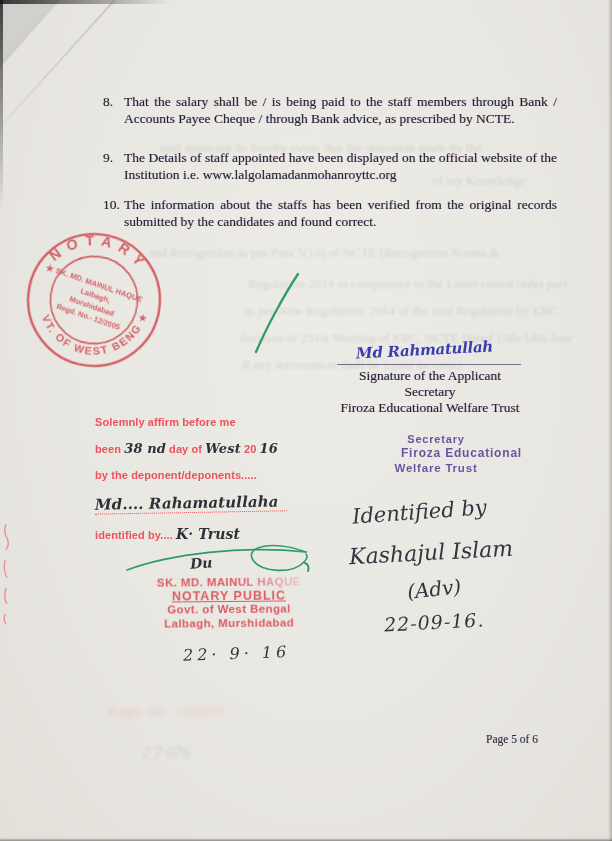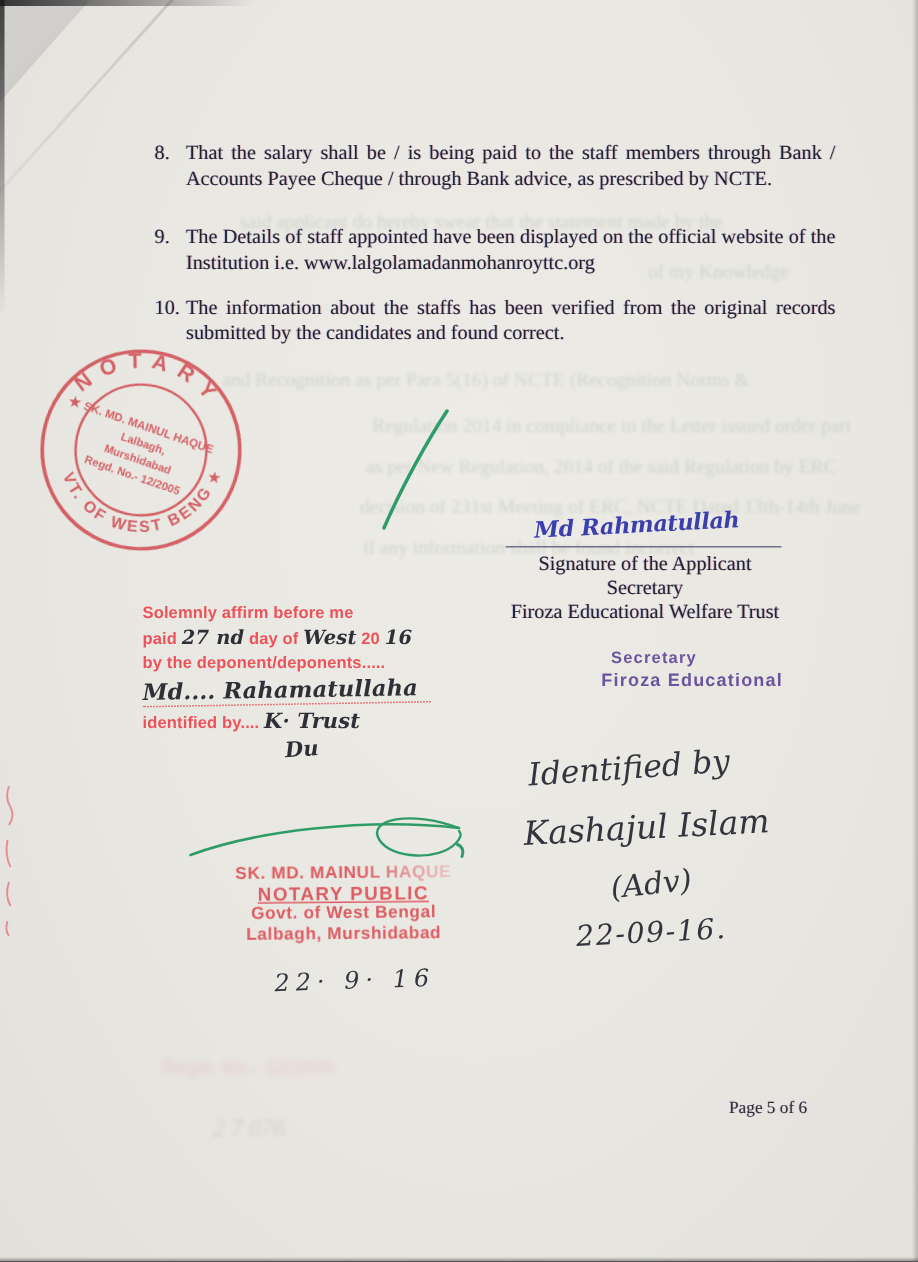--- a/index.html
+++ b/index.html
@@ -65,21 +65,21 @@
     font-family:"Liberation Sans",sans-serif;font-weight:bold;color:#5c3fa4;
     opacity:.85;filter:blur(.25px);letter-spacing:.8px;mix-blend-mode:multiply;}
   .purple-stamp .pl1{font-size:11px;line-height:14px;}
   .purple-stamp .pl2{font-size:12px;line-height:15px;text-align:right;}
   .purple-stamp .pl3{font-size:11.5px;line-height:14px;}
 
   
   .affirm{position:absolute;left:95px;top:403px;width:205px;
     font-family:"Liberation Sans",sans-serif;font-size:11px;font-weight:600;
     color:#ee4a52;letter-spacing:.1px;opacity:.95;}
-  .affirm .row{margin-bottom:3px;white-space:nowrap;filter:blur(.2px);}
+  .affirm .row{margin-bottom:3px;white-space:nowrap;filter:blur(.2px);margin-top:13px;}
   .affirm .hwfill{font-family:"DejaVu Serif",serif;font-style:italic;
     color:#26262e;font-size:13px;filter:none;}
   .affirm .hw-name{display:inline-block;font-size:15px;
     border-bottom:1.5px dotted #ee4a52;transform:rotate(-1deg);padding-right:8px;}
   .affirm .hw-id{font-size:14px;}
   .affirm .flourish{margin-left:95px;font-size:14px;transform:rotate(-4deg);display:inline-block;}
 
   
   .notary2{position:absolute;left:150px;top:576px;width:158px;text-align:center;
     font-family:"Liberation Sans",sans-serif;font-weight:bold;color:#f0545e;
@@ -168,27 +168,28 @@
   <div class="sig-line"></div>
   <div class="sig-typed">
     <div>Signature of the Applicant</div>
     <div>Secretary</div>
     <div>Firoza Educational Welfare Trust</div>
   </div>
 
   <div class="purple-stamp">
     <div class="pl1">Secretary</div>
     <div class="pl2">Firoza Educational</div>
+    <div class="pl3">Welfare Trust</div>
   </div>
 
   <div class="affirm">
     <div class="row">Solemnly affirm before me</div>
     <div class="row">
-      <span>paid</span>
-      <span class="hwfill">27 nd</span>
+      <span>been</span>
+      <span class="hwfill">38 nd</span>
       <span>day of</span>
       <span class="hwfill">West</span>
       <span>20</span>
       <span class="hwfill">16</span>
     </div>
     <div class="row">by the deponent/deponents.....</div>
     <div class="row"><span class="hwfill hw-name">Md.... Rahamatullaha</span></div>
     <div class="row">
       <span>identified by....</span>
       <span class="hwfill hw-id">K· Trust</span>

